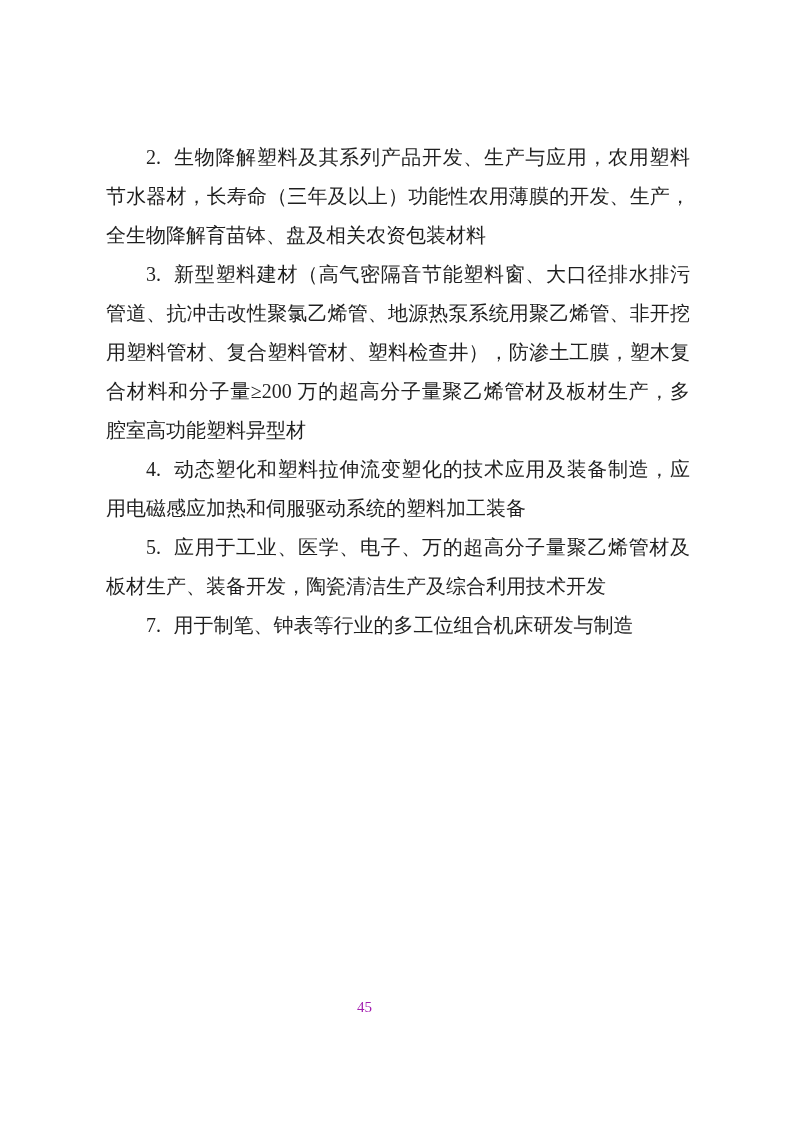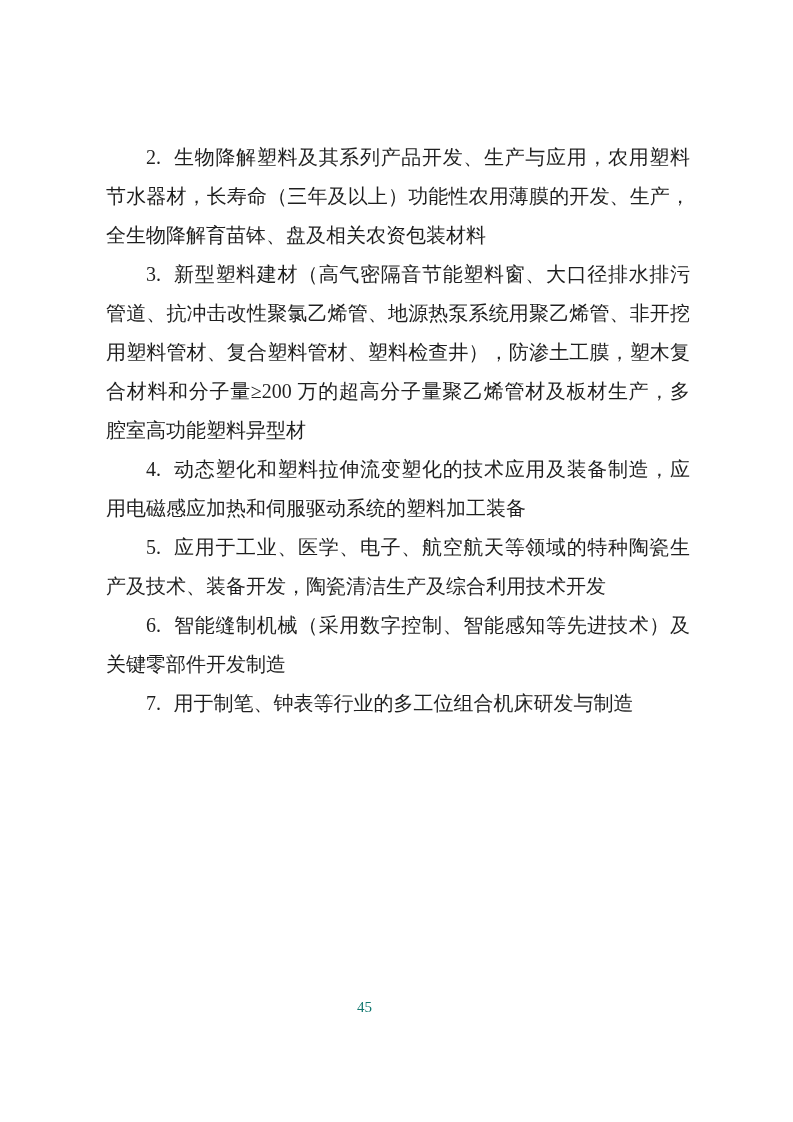--- a/index.html
+++ b/index.html
@@ -39,31 +39,30 @@
     padding-right: 0.62em;
   }
   .page-footer {
     position: absolute;
     top: 996px;
     left: 0;
     width: 729px;
     text-align: center;
     font-size: 15px;
     line-height: 22px;
-    color: #0f766e;
+    color: #a21caf;
   }
 </style>
 </head>
 <body>
 
 <div class="page">
   <div class="content">
     <p class="item"><span class="item-number">2.</span><span>生物降解塑料及其系列产品开发、生产与应用，农用塑料节水器材，长寿命（三年及以上）功能性农用薄膜的开发、生产，全生物降解育苗钵、盘及相关农资包装材料</span></p>
     <p class="item"><span class="item-number">3.</span><span>新型塑料建材（高气密隔音节能塑料窗、大口径排水排污管道、抗冲击改性聚氯乙烯管、地源热泵系统用聚乙烯管、非开挖用塑料管材、复合塑料管材、塑料检查井），防渗土工膜，塑木复合材料和分子量≥200 万的超高分子量聚乙烯管材及板材生产，多腔室高功能塑料异型材</span></p>
     <p class="item"><span class="item-number">4.</span><span>动态塑化和塑料拉伸流变塑化的技术应用及装备制造，应用电磁感应加热和伺服驱动系统的塑料加工装备</span></p>
-    <p class="item"><span class="item-number">5.</span><span>应用于工业、医学、电子、航空航天等领域的特种陶瓷生产及技术、装备开发，陶瓷清洁生产及综合利用技术开发</span></p>
-    <p class="item"><span class="item-number">6.</span><span>智能缝制机械（采用数字控制、智能感知等先进技术）及关键零部件开发制造</span></p>
+    <p class="item"><span class="item-number">5.</span><span>应用于工业、医学、电子、万的超高分子量聚乙烯管材及板材生产、装备开发，陶瓷清洁生产及综合利用技术开发</span></p>
     <p class="item"><span class="item-number">7.</span><span>用于制笔、钟表等行业的多工位组合机床研发与制造</span></p>
   </div>
   <div class="page-footer">
     <span>45</span>
   </div>
 </div>
 
 </body></html>

